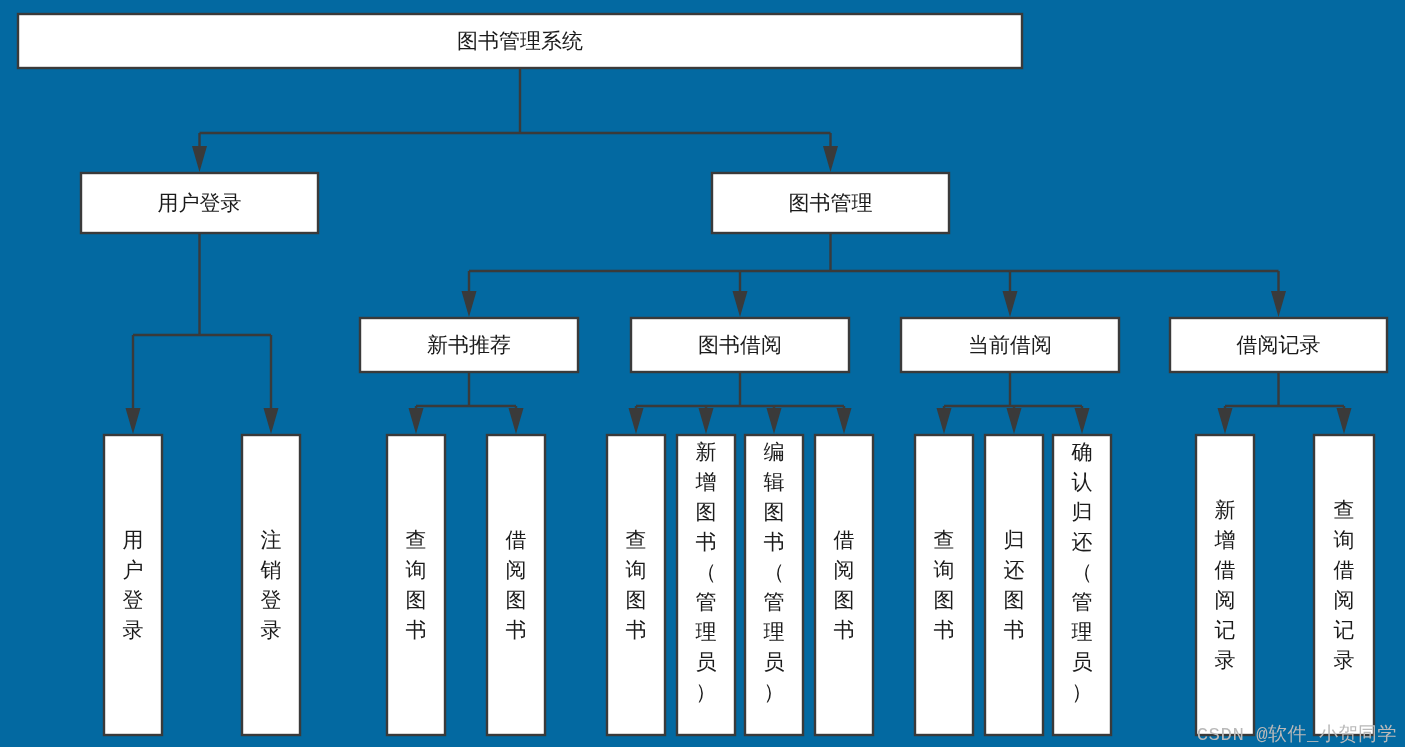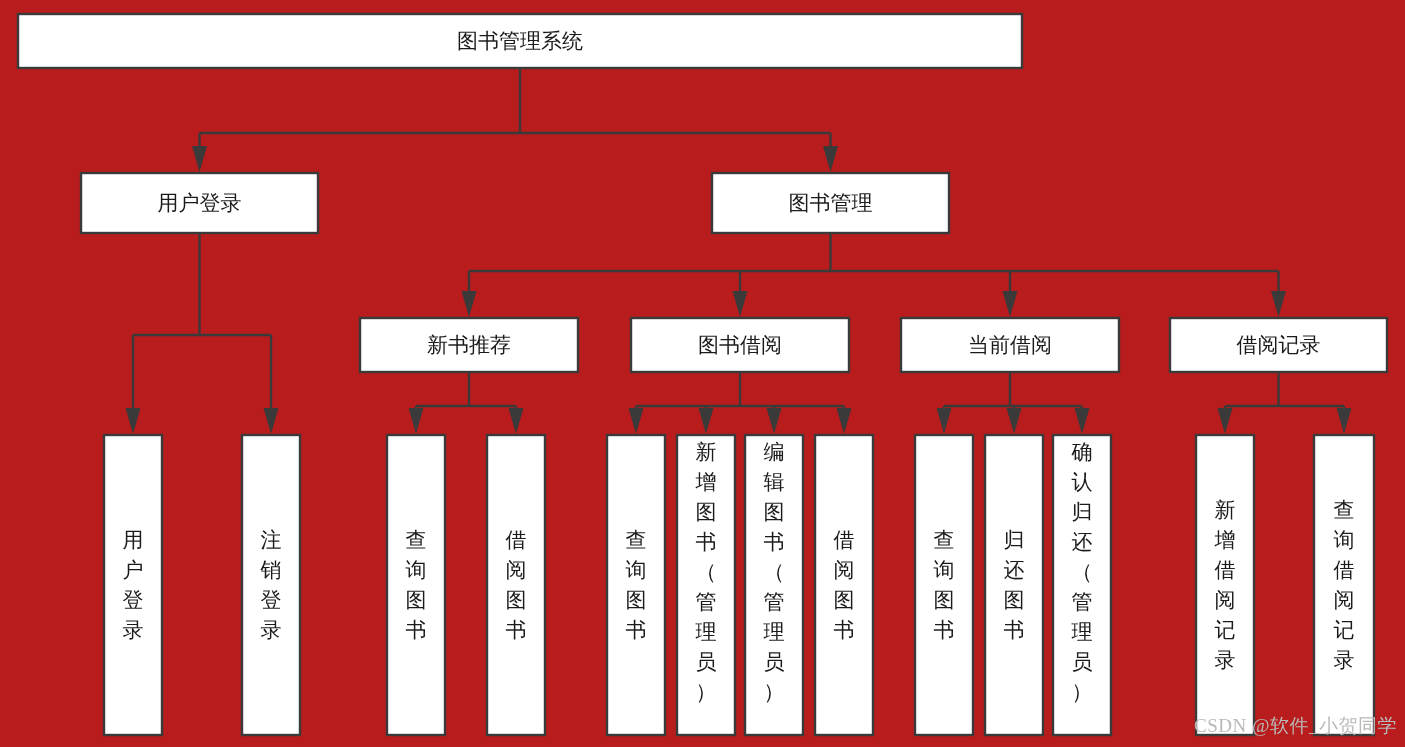--- a/index.html
+++ b/index.html
@@ -10,21 +10,21 @@
   body {
     width: 1405px;
     height: 747px;
     font-family: "DejaVu Sans", "Liberation Sans", sans-serif;
     overflow: hidden;
   }
   #diagram-root {
     position: relative;
     width: 1405px;
     height: 747px;
-    background: #b91c1c;
+    background: #0369a1;
   }
   svg#tree-svg {
     position: absolute;
     left: 0;
     top: 0;
     width: 1405px;
     height: 747px;
     display: block;
   }
   .node-box {
@@ -51,22 +51,22 @@
     fill: none;
     stroke-linecap: butt;
   }
   .arrow-head {
     fill: #3a3a3a;
     stroke: none;
   }
   .watermark {
     position: absolute;
     right: 8px;
-    bottom: 8px;
-    font-family: Liberation Serif, serif;
+    bottom: 0;
+    font-family: Liberation Mono, monospace;
     font-size: 19px;
     color: #b9b9b9;
     white-space: nowrap;
     letter-spacing: 0.5px;
     user-select: none;
   }
 </style>
 </head>
 <body>
 

